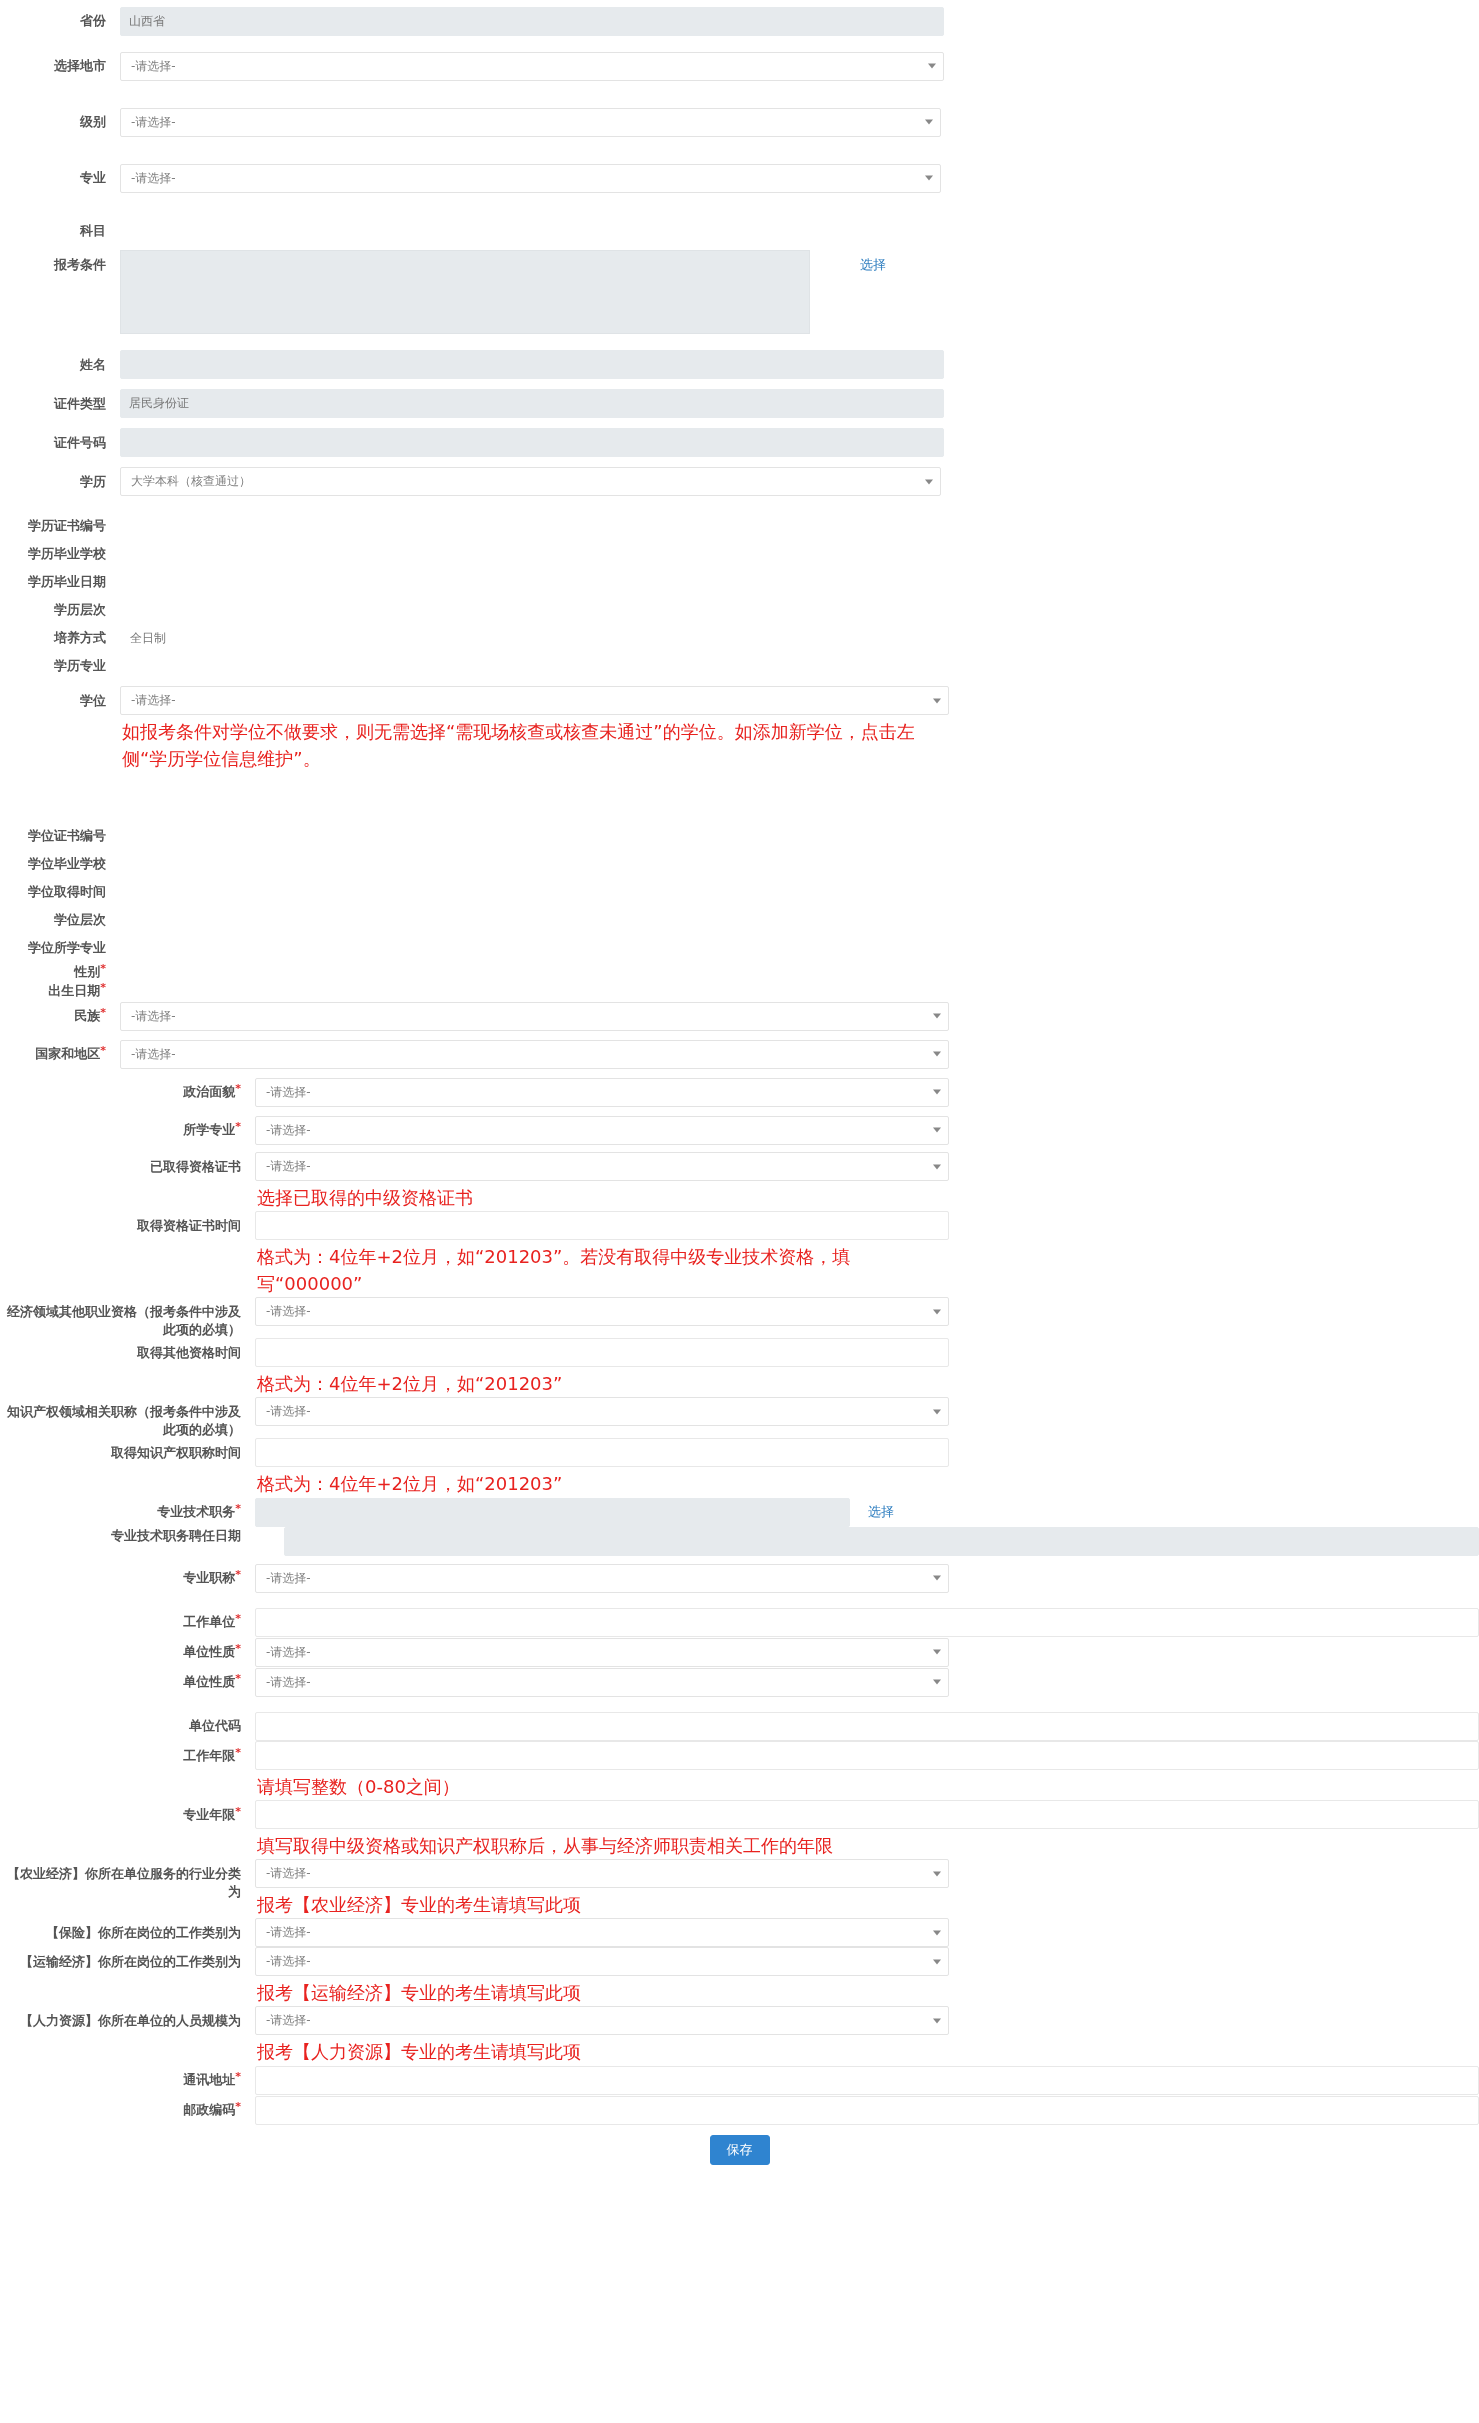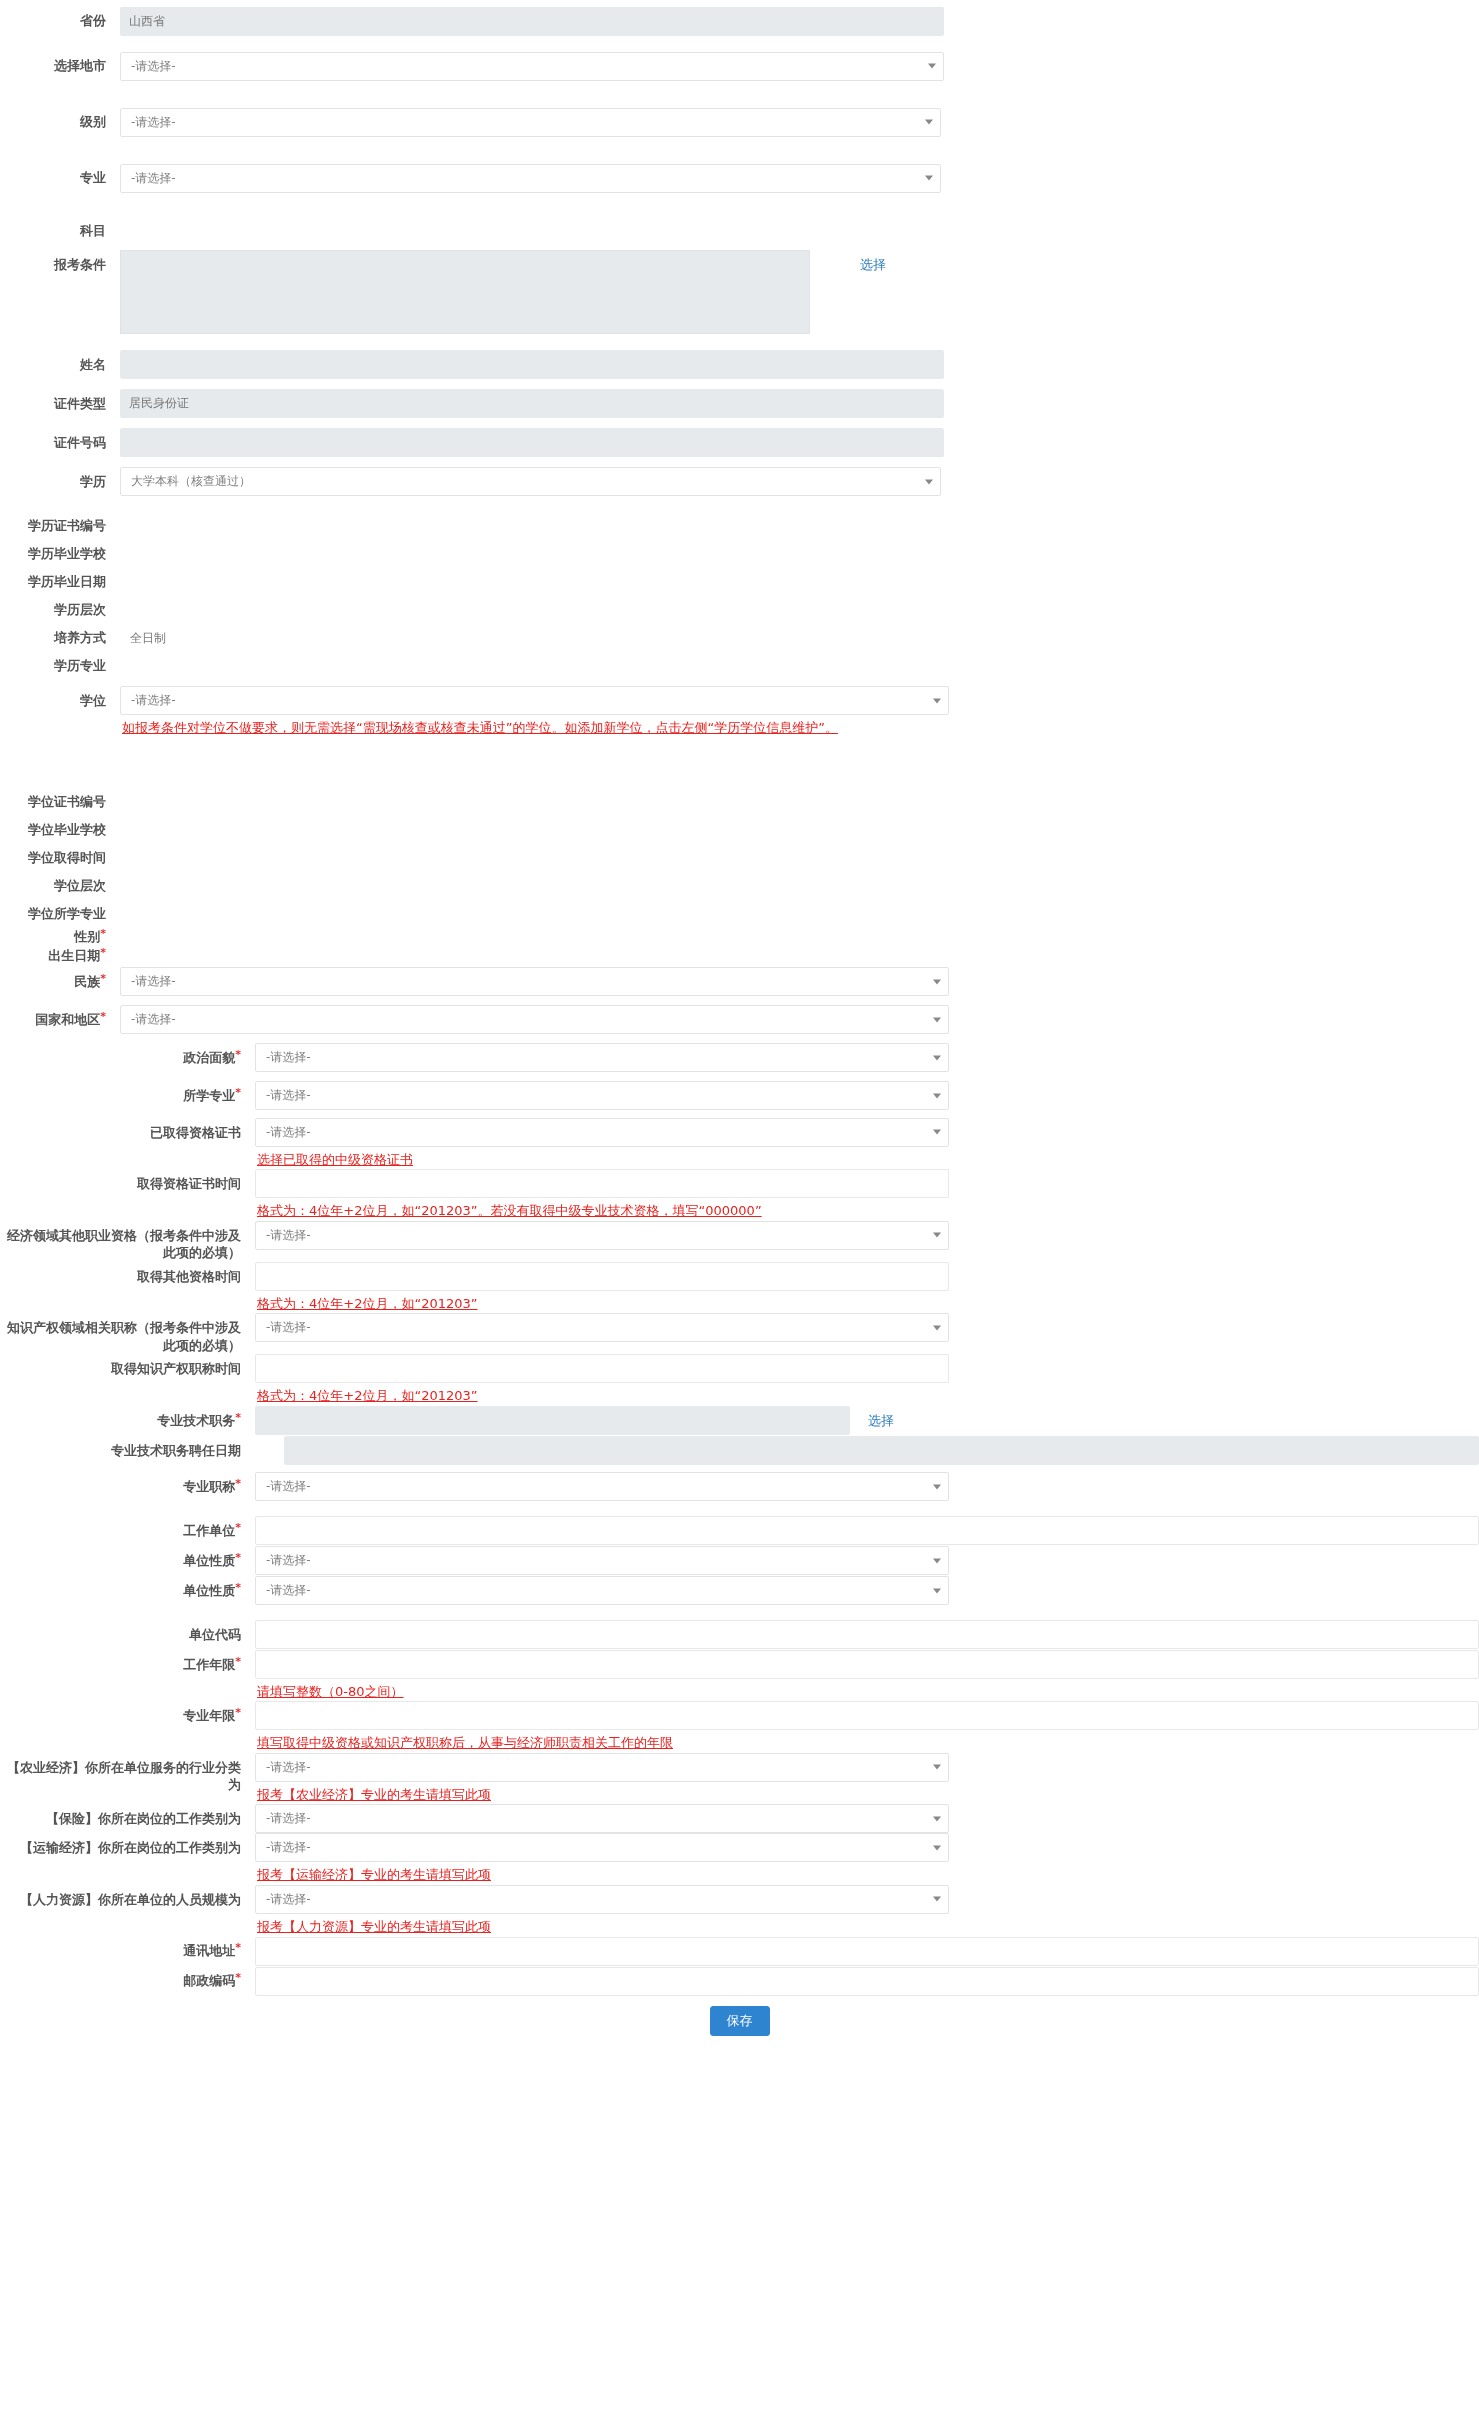--- a/index.html
+++ b/index.html
@@ -134,24 +134,23 @@
     color: #777777;
     font-family: "DejaVu Sans", "Liberation Sans", sans-serif;
     font-size: 12px;
     resize: none;
     outline: none;
   }
 
   
   .hint {
     color: #e8221f;
-    font-size: 13px;
+    font-size: 18px;
     line-height: 1.5;
     padding: 3px 0 0 2px;
-    text-decoration: underline;
   }
 
   
   .linkbtn {
     color: #2b7cbf;
     font-size: 13px;
     text-decoration: none;
     cursor: pointer;
     white-space: nowrap;
   }
@@ -490,21 +489,21 @@
       </div>
       <div class="ctrl" style="display:flex;align-items:center;">
         <div style="width:595px;">
           <div class="inp readonly"></div>
         </div>
         <div style="width:18px;"></div>
         <a class="linkbtn">选择</a>
       </div>
     </div>
 
-    <div class="row" style="height:30px;align-items:center;gap:29px;">
+    <div class="row" style="height:30px;gap:29px;">
       <div class="lbl w-lab-d">专业技术职务聘任日期</div>
       <div class="ctrl" style="padding-right:0;">
         <div class="inp readonly"></div>
       </div>
     </div>
 
     <div class="spacer-6"></div>
 
     <div class="row" style="height:30px;align-items:center;">
       <div class="lbl w-lab-d">

